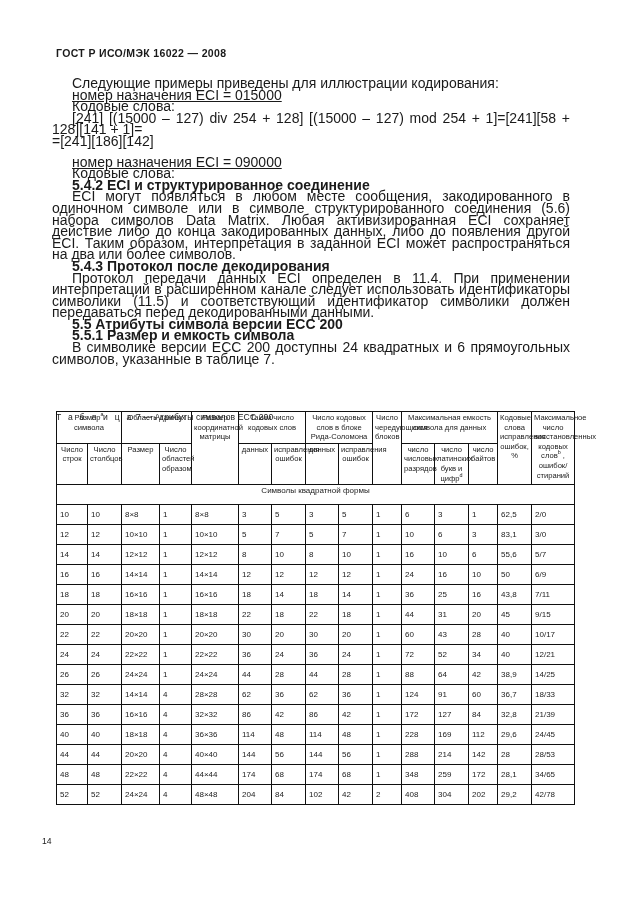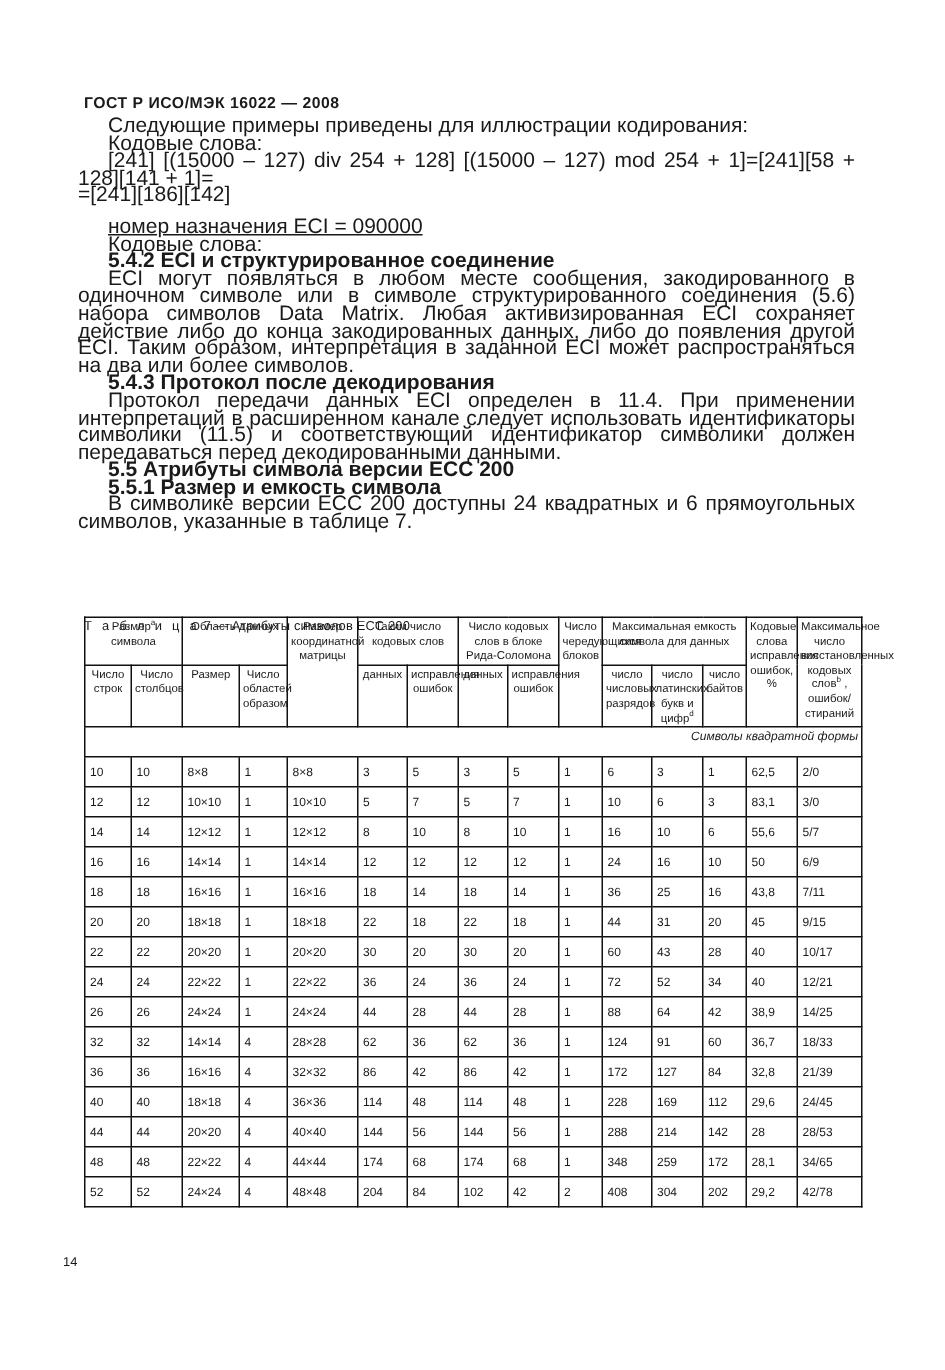--- a/index.html
+++ b/index.html
@@ -19,21 +19,20 @@
     position: absolute;
     inset: 0;
   }
   .running-head {
     position: absolute;
     left: 56px;
     top: 47px;
     font-size: 10.5px;
     font-weight: bold;
     letter-spacing: 0.35px;
-    margin-top: 16px;
   }
   .body-text {
     position: absolute;
     left: 52px;
     top: 78px;
     width: 518px;
     font-size: 14px;
     line-height: 11.6px;
     text-align: justify;
   }
@@ -82,26 +81,25 @@
     text-align: center;
   }
   table.attrs td.data {
     height: 17px;
     vertical-align: middle;
     text-align: left;
     padding-left: 3px;
     font-size: 8px;
   }
   td.section {
-    text-align: right;
+    text-align: center;
     padding-left: 42px;
     height: 17px;
     vertical-align: middle;
     font-size: 8px;
-    font-style: italic;
   }
   sup {
     font-size: 5.4px;
     vertical-align: super;
     line-height: 0;
   }
   .folio {
     position: absolute;
     left: 42px;
     top: 836px;
@@ -110,20 +108,21 @@
 </style>
 </head>
 <body>
 
 <div class="page">
 
   <div class="running-head">ГОСТ Р ИСО/МЭК 16022 — 2008</div>
 
   <div class="body-text">
     <p class="p ind">Следующие примеры приведены для иллюстрации кодирования:</p>
+    <p class="p ind u">номер назначения ECI = 015000</p>
     <p class="p ind">Кодовые слова:</p>
     <p class="p ind">[241] [(15000 – 127) div 254 + 128] [(15000 – 127) mod 254 + 1]=[241][58 + 128][141 + 1]=</p>
     <p class="p">=[241][186][142]</p>
     <div class="gap"></div>
     <p class="p ind u">номер назначения ECI = 090000</p>
     <p class="p ind">Кодовые слова:</p>
     <p class="p ind b">5.4.2 ECI и структурированное соединение</p>
     <p class="p ind">ECI могут появляться в любом месте сообщения, закодированного в одиночном символе или в символе структурированного соединения (5.6) набора символов Data Matrix. Любая активизированная ECI сохраняет действие либо до конца закодированных данных, либо до появления другой ECI. Таким образом, интерпретация в заданной ECI может распространяться на два или более символов.</p>
     <p class="p ind b">5.4.3 Протокол после декодирования</p>
     <p class="p ind">Протокол передачи данных ECI определен в 11.4. При применении интерпретаций в расширенном канале следует использовать идентификаторы символики (11.5) и соответствующий идентификатор символики должен передаваться перед декодированными данными.</p>

